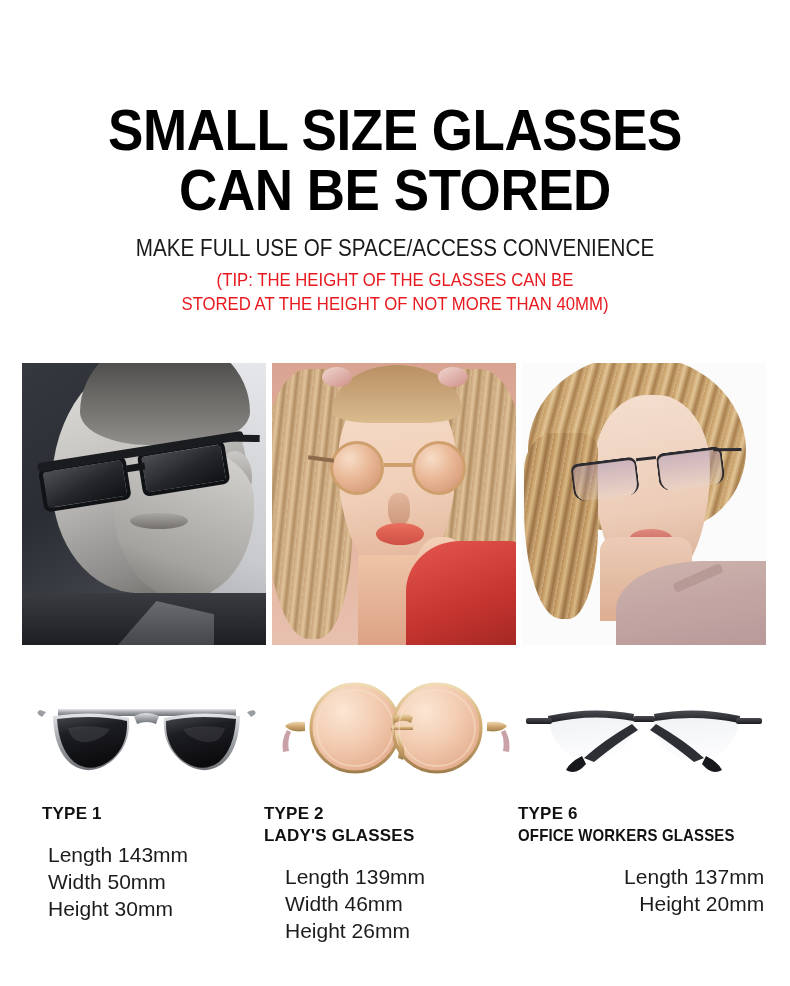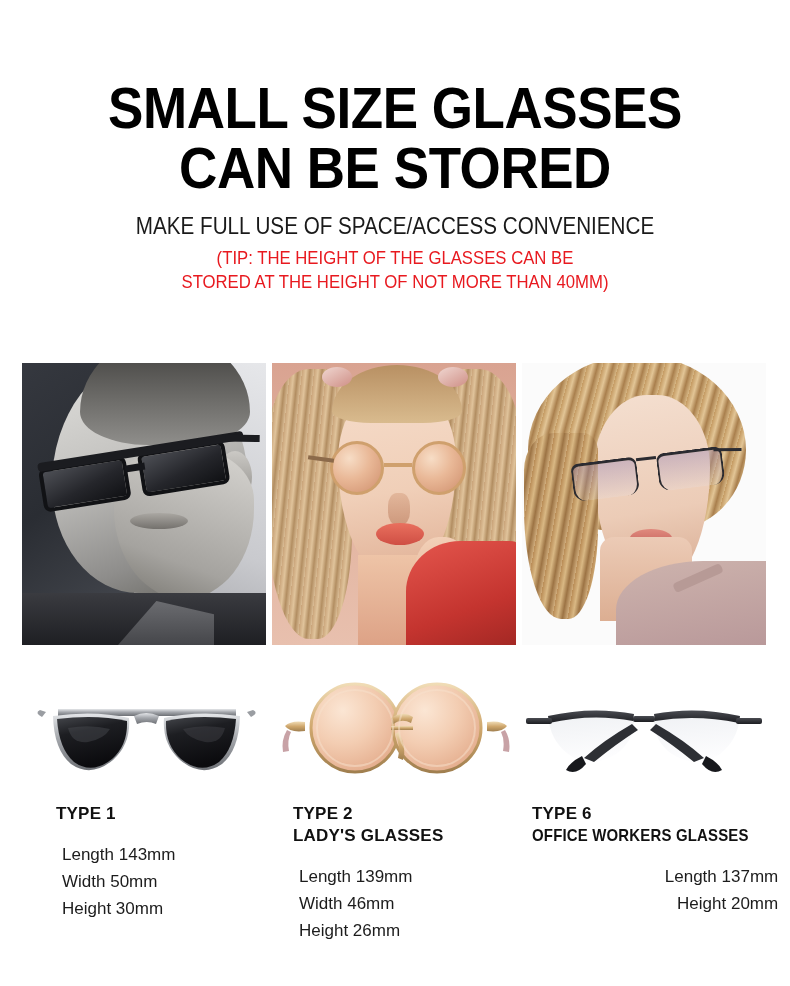--- a/index.html
+++ b/index.html
@@ -18,21 +18,21 @@
 
   .page {
     width: 790px;
     height: 986px;
     position: relative;
     background: #ffffff;
   }
 
   
   .heading-block {
-    padding-top: 78px;
+    padding-top: 100px;
     text-align: center;
   }
   .title-line {
     font-family: "Liberation Sans Narrow", "Liberation Sans", sans-serif;
     font-weight: bold;
     font-size: 57px;
     line-height: 60px;
     letter-spacing: -0.5px;
     color: #000000;
     transform: scaleX(0.93);
@@ -290,21 +290,21 @@
     flex: 0 0 249px;
     position: relative;
     height: 104px;
   }
   .product-cell .svgwrap { position: absolute; left: 0; top: 0; }
 
   
   .spec-row {
     position: absolute;
     top: 803px;
-    left: 22px;
+    left: 8px;
     width: 746px;
     display: flex;
   }
   .spec-col { flex: 0 0 249px; }
   .spec-col.c3 { flex: 0 0 248px; }
   .spec-title {
     font-weight: bold;
     font-size: 17px;
     line-height: 22px;
     color: #111111;
@@ -320,27 +320,27 @@
   }
   .spec-col.c3 .spec-name {
     transform: scaleX(0.88);
     transform-origin: left center;
   }
   .spec-list {
     margin-top: 16px;
     padding-left: 8px;
   }
   .spec-item {
-    font-size: 17px;
+    font-size: 21px;
     line-height: 27px;
     color: #1c1c1c;
   }
   .c1 .spec-title, .c1 .spec-name { margin-left: 34px; }
   .c1 .spec-list { padding-left: 40px; }
-  .c2 .spec-title, .c2 .spec-name { margin-left: 22px; }
+  .c2 .spec-title, .c2 .spec-name { margin-left: 7px; }
   .c2 .spec-list { padding-left: 28px; }
   .c3 .spec-title, .c3 .spec-name { margin-left: 12px; }
   .c3 .spec-list { padding-left: 18px; text-align: right; }
 </style>
 </head>
 <body>
 
 <div class="page">
 
   <div class="heading-block">

